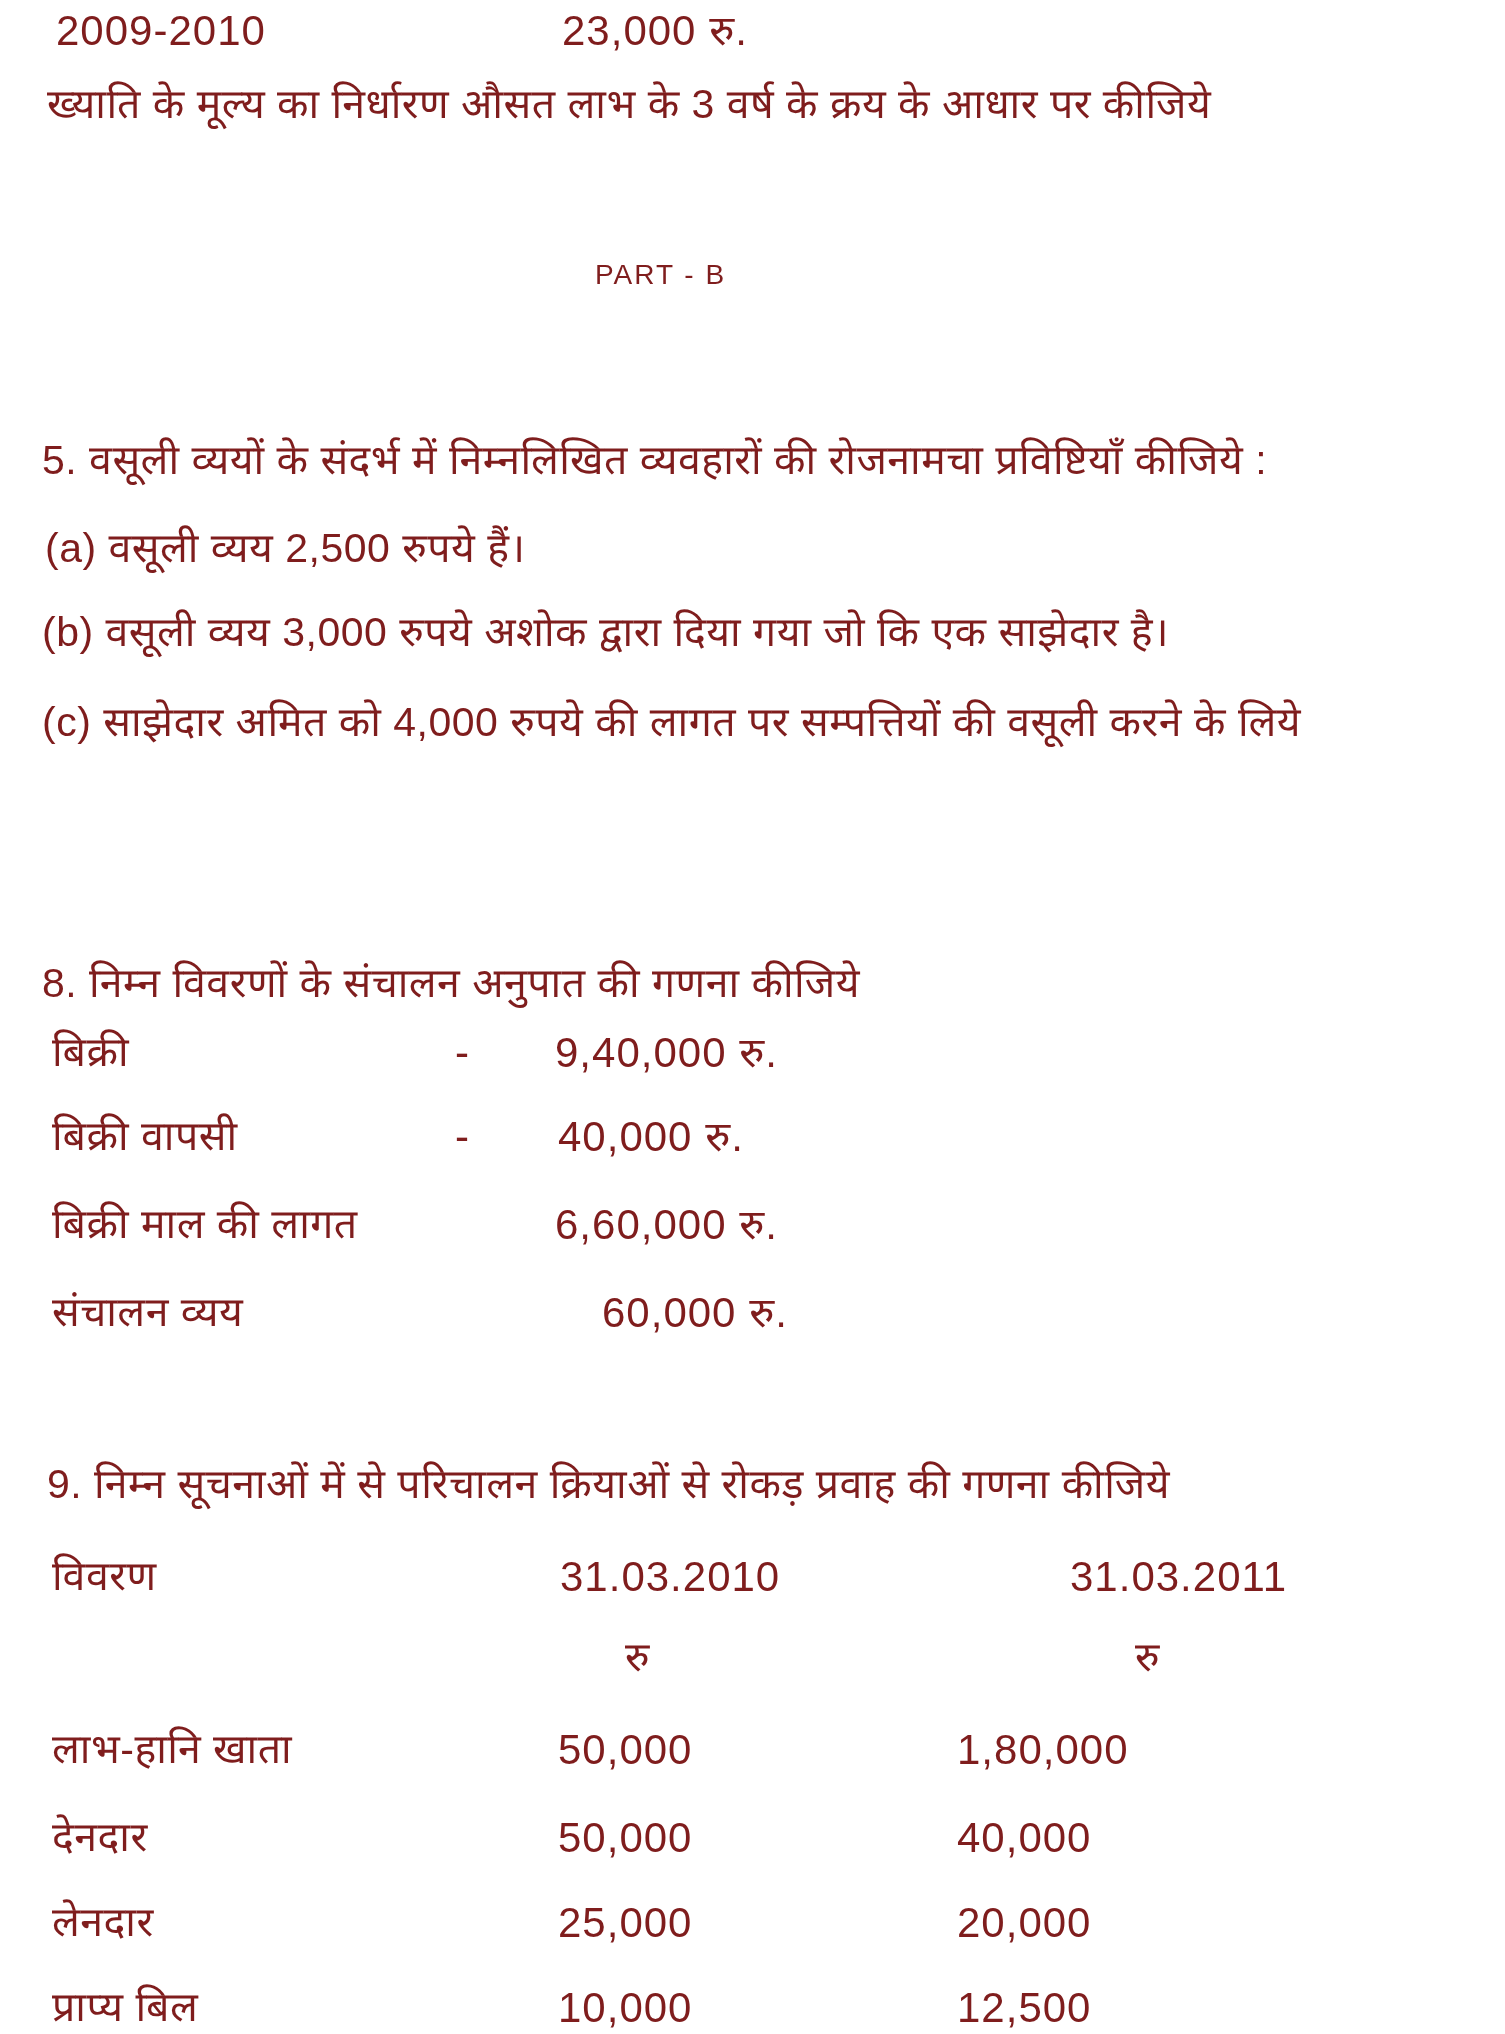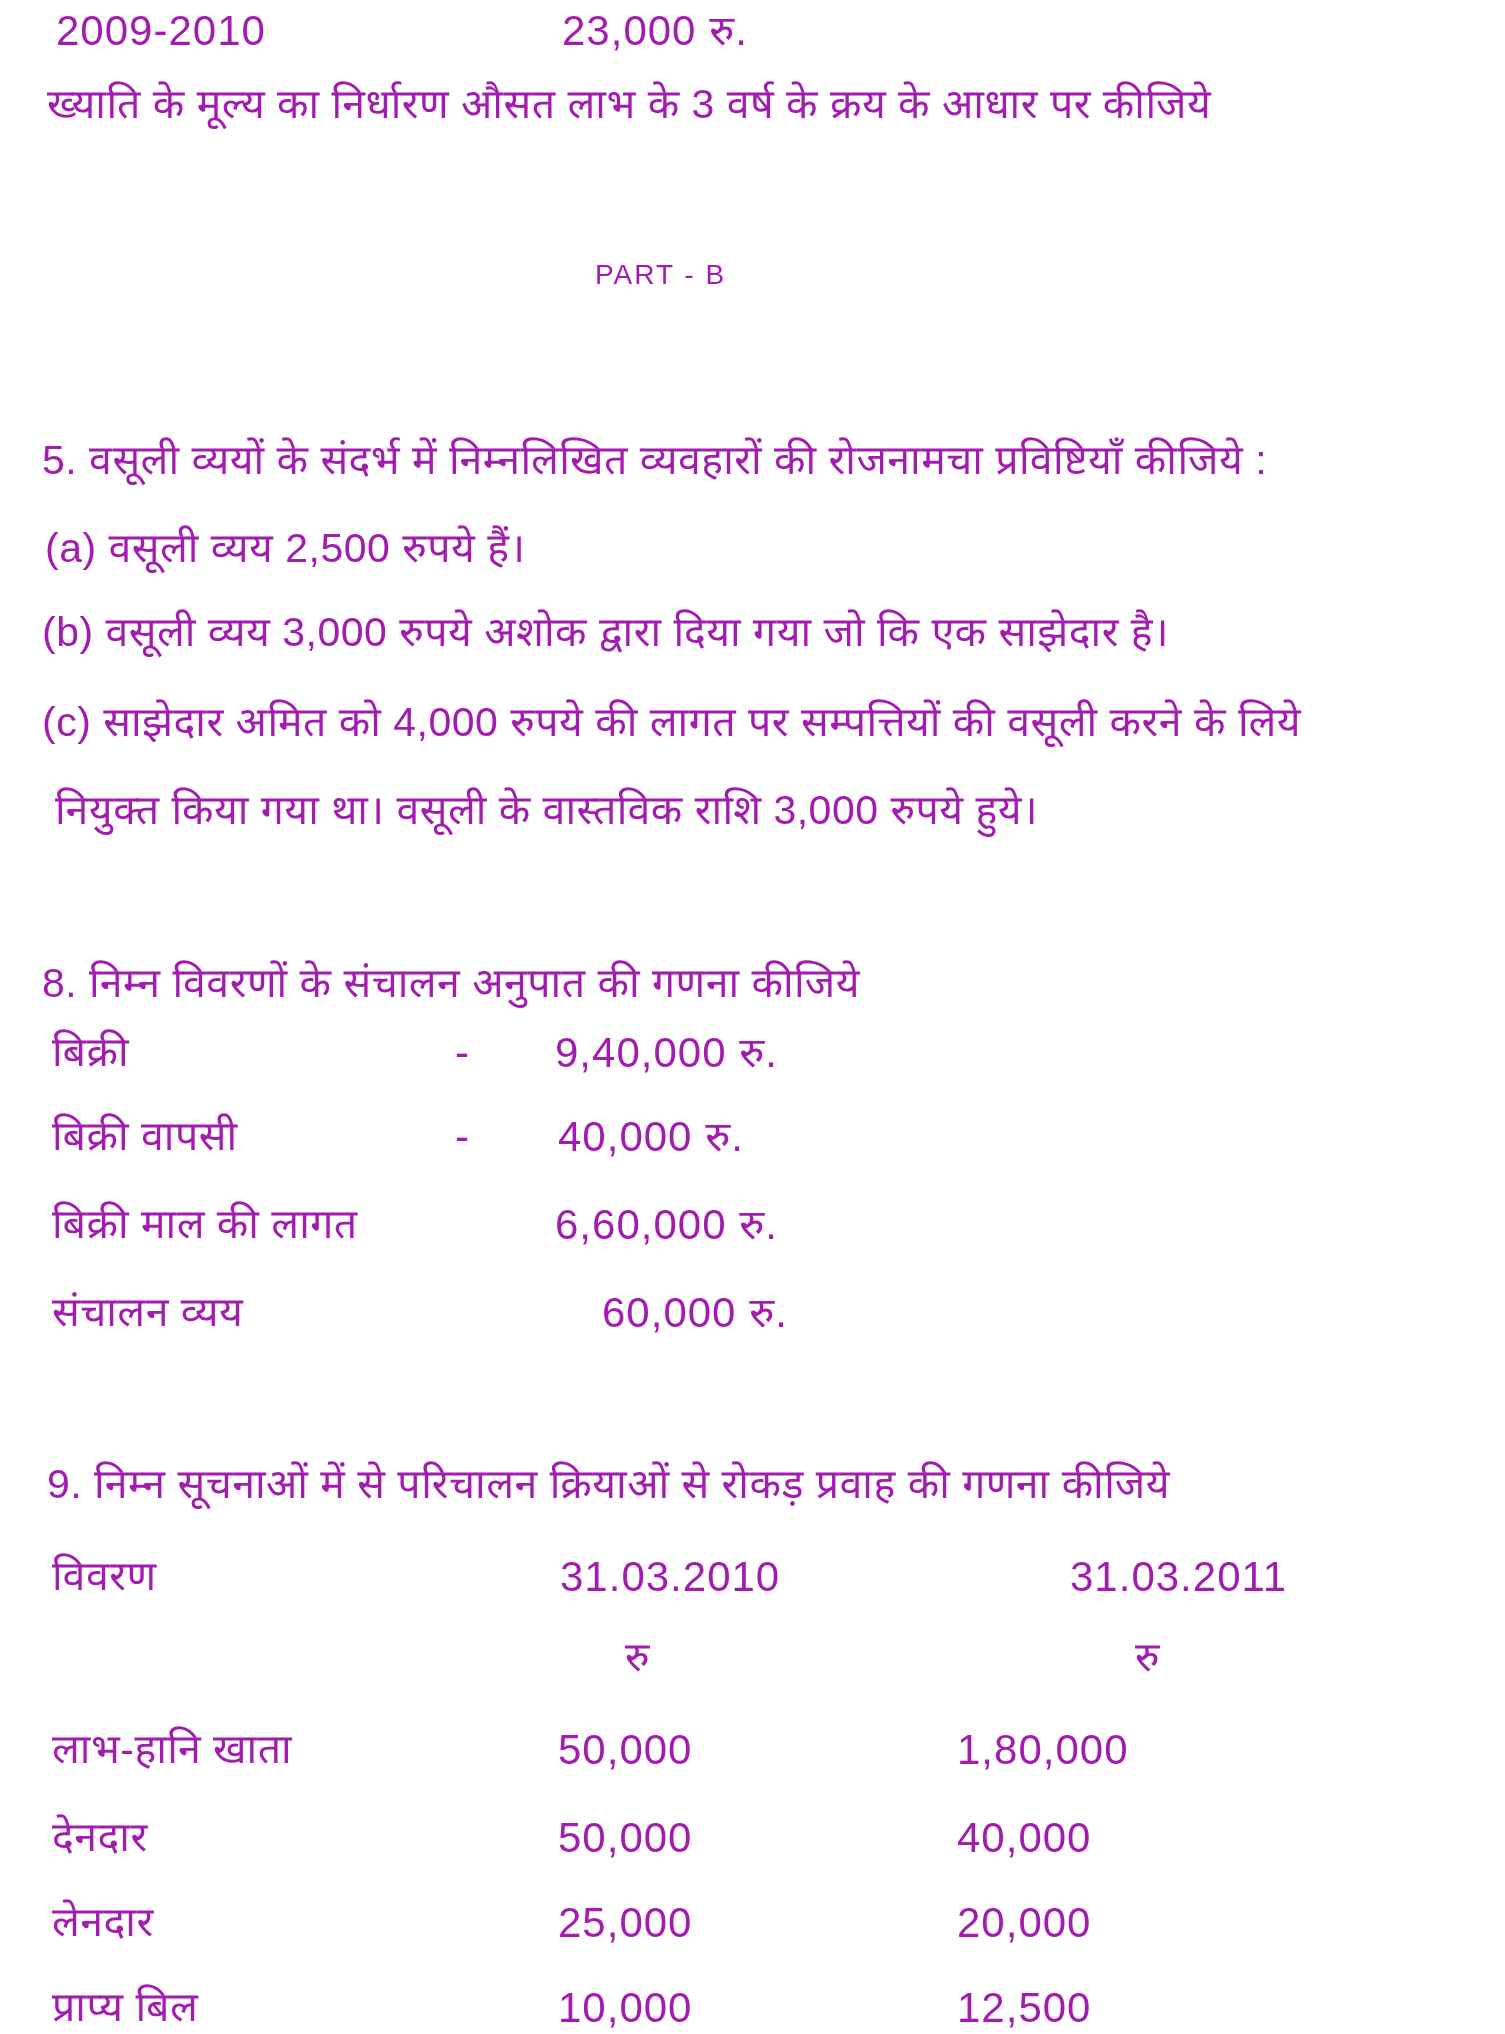--- a/index.html
+++ b/index.html
@@ -14,21 +14,21 @@
     background: #ffffff;
     color: #151515;
     font-family: "Liberation Sans", "DejaVu Sans", sans-serif;
     overflow: hidden;
   }
   .t {
     position: absolute;
     white-space: nowrap;
     font-size: 41px;
     line-height: 1.2;
-    color: #a21caf;
+    color: #7f1d1d;
     letter-spacing: 0.5px;
   }
   .num {
     font-size: 42px;
     letter-spacing: 1px;
   }
   .part-header {
     font-size: 28px;
     letter-spacing: 2px;
   }
@@ -41,21 +41,20 @@
   <div class="t num" style="left:56px; top:6px;">2009-2010</div>
   <div class="t num" style="left:562px; top:6px;">23,000 रु.</div>
   <div class="t" style="left:47px; top:80px;">ख्याति के मूल्य का निर्धारण औसत लाभ के 3 वर्ष के क्रय के आधार पर कीजिये</div>
 
   <div class="t part-header" style="left:595px; top:258px;">PART - B</div>
 
   <div class="t" style="left:42px; top:436px;">5. वसूली व्ययों के संदर्भ में निम्नलिखित व्यवहारों की रोजनामचा प्रविष्टियाँ कीजिये :</div>
   <div class="t" style="left:45px; top:524px;">(a) वसूली व्यय 2,500 रुपये हैं।</div>
   <div class="t" style="left:42px; top:608px;">(b) वसूली व्यय 3,000 रुपये अशोक द्वारा दिया गया जो कि एक साझेदार है।</div>
   <div class="t" style="left:42px; top:698px;">(c) साझेदार अमित को 4,000 रुपये की लागत पर सम्पत्तियों की वसूली करने के लिये</div>
-  <div class="t" style="left:55px; top:786px;">नियुक्त किया गया था। वसूली के वास्तविक राशि 3,000 रुपये हुये।</div>
 
   <div class="t" style="left:42px; top:922px;margin-top:37px;">8. निम्न विवरणों के संचालन अनुपात की गणना कीजिये</div>
 
   <div>
     <div class="t" style="left:52px; top:1028px;">बिक्री</div>
     <div class="t num" style="left:455px; top:1028px;">-</div>
     <div class="t num" style="left:555px; top:1028px;">9,40,000 रु.</div>
   </div>
   <div>
     <div class="t" style="left:52px; top:1112px;">बिक्री वापसी</div>

